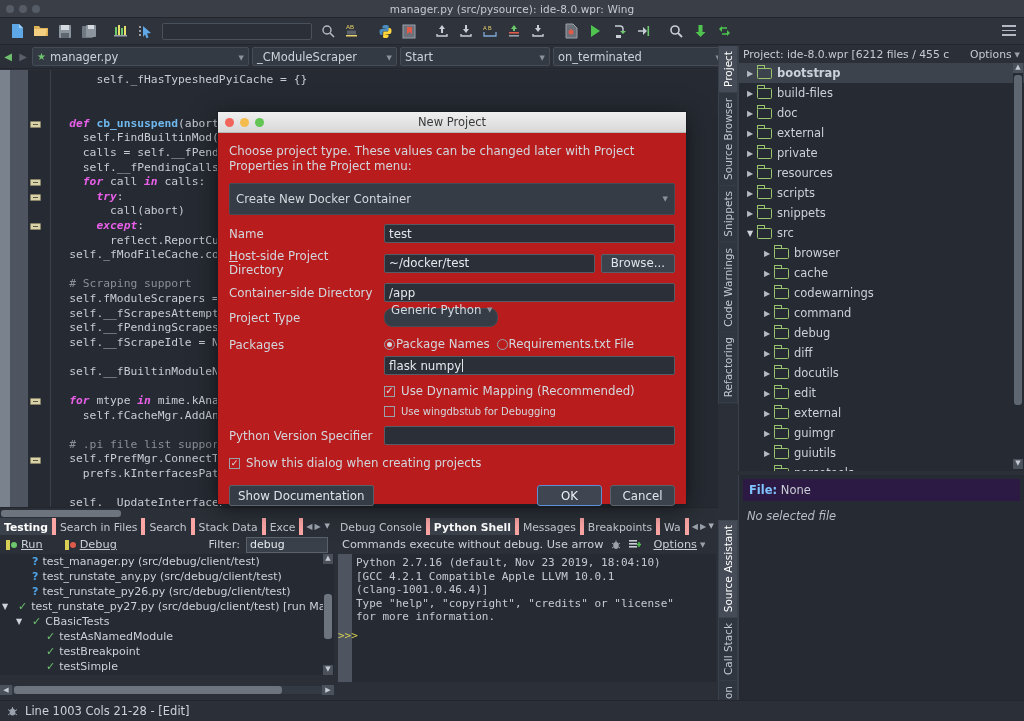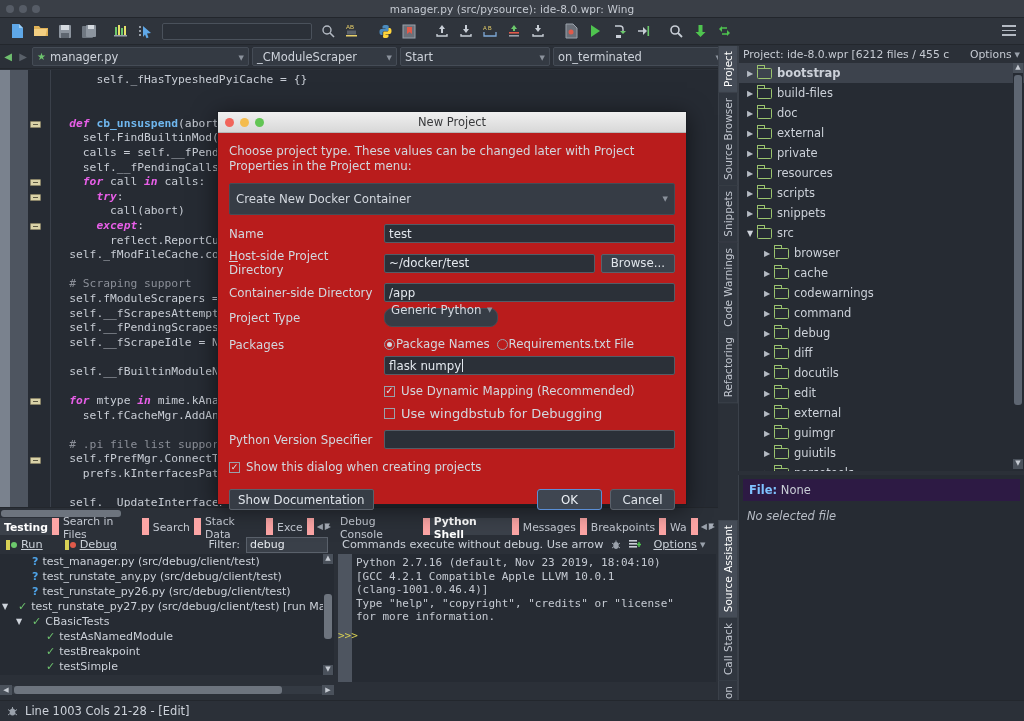--- a/index.html
+++ b/index.html
@@ -113,21 +113,21 @@
   .sapanel { position:absolute; left:738px; top:475px; width:286px; height:225px; background:#262b33; border-left:1px solid #3b414a; }
   .sa-file { margin:4px 4px 0 4px; background:#2d1a44; padding:4px 6px; font-size:11.5px; }
   .sa-file b { color:#7fc3ff; }
   .sa-none { padding:8px 8px; font-size:11.5px; font-style:italic; color:#b7bcc5; }
 
   
   .blpanel { position:absolute; left:0; top:518px; width:334px; height:178px; background:#2b3038; }
   .tabrow { height:17px; display:flex; align-items:stretch; background:#2b3038; position:relative; }
   .tabrow .tab {
     font-size:10.8px; padding:2px 4px 0 4px; color:#c3c8d1;
-    border-right:7px solid #fca5a5; display:flex; align-items:center;
+    border-right:4px solid #fca5a5; display:flex; align-items:center;
   }
   .tabrow .tab.active { color:#ffffff; font-weight:bold; background:#3b414a; }
   .tabrow .tabnav { display:flex; align-items:center; gap:2px; padding:0 3px; color:#9aa1ab; font-size:8px; }
   .tabrow .tabmenu { position:absolute; right:4px; top:4px; color:#a8aeb8; font-size:7px; }
   .bl-tools { height:19px; display:flex; align-items:center; gap:6px; padding:0 6px; font-size:11.3px; color:#cad0d8; }
   .bl-filter-label { margin-left:auto; }
   .bl-filter {
     width:82px; height:16px; background:#3a4049; border:1px solid #5a616b;
     color:#e5e9ee; font-size:11px; padding:0 3px; display:flex; align-items:center;
   }
@@ -735,21 +735,21 @@
             <span>Requirements.txt File</span>
           </div>
           <div style="margin-top:5px;height:19px;background:#2b3038;border:1px solid #555c66;border-radius:2px;display:flex;align-items:center;padding:0 4px;font-size:11.8px;color:#e3e8ee;">
             <span>flask numpy</span>
               <i style="width:1px;height:13px;background:#e3e8ee;display:inline-block;margin-left:1px;"></i>
           </div>
           <div style="margin-top:9px;display:flex;align-items:center;gap:6px;font-size:11.8px;color:#d2d7de;">
             <span style="width:11px;height:11px;border:1.3px solid #9aa1ab;display:inline-flex;align-items:center;justify-content:center;color:#dfe4ea;font-size:10px;line-height:10px;">✓</span>
             <span>Use Dynamic Mapping (Recommended)</span>
           </div>
-          <div style="margin-top:8px;display:flex;align-items:center;gap:6px;font-size:13px;color:#d2d7de;">
+          <div style="margin-top:8px;display:flex;align-items:center;gap:6px;font-size:10px;color:#d2d7de;">
             <span style="width:11px;height:11px;border:1.3px solid #9aa1ab;display:inline-block;"></span>
             <span>Use wingdbstub for Debugging</span>
           </div>
         </div>
       </div>
 
       <div style="display:flex;align-items:center;margin-top:9px;">
         <label style="width:155px;font-size:11.8px;color:#d2d7de;">Python Version Specifier</label>
         <div style="flex:1;height:19px;background:#2b3038;border:1px solid #555c66;border-radius:2px;display:flex;align-items:center;padding:0 4px;font-size:11.8px;color:#e3e8ee;">
             <span></span>

